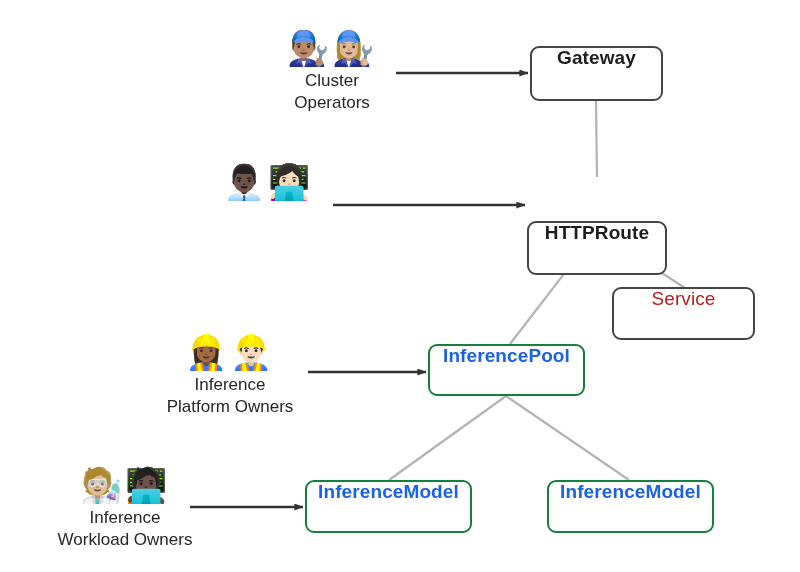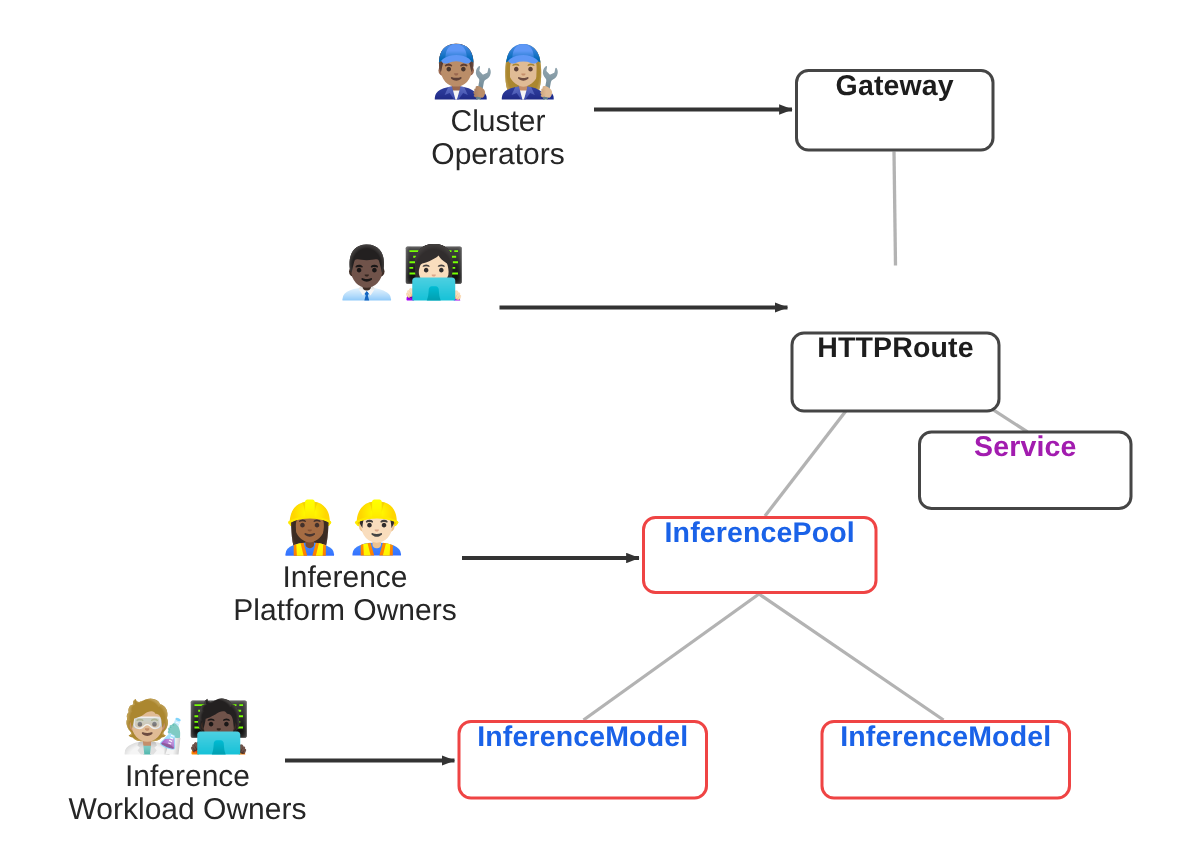--- a/index.html
+++ b/index.html
@@ -30,55 +30,55 @@
     align-items: flex-start;
     justify-content: center;
     background: #ffffff;
     border-radius: 9px;
     text-align: center;
   }
   .node.dark {
     border: 2px solid #454545;
   }
   .node.blue {
-    border: 2px solid #ef4444;
+    border: 2px solid #15803d;
   }
   .node-label {
     font-size: 19px;
     font-weight: bold;
     letter-spacing: 0.1px;
     line-height: 1.1;
   }
   .node.dark .node-label {
     color: #1d1d1d;
   }
   .node.blue .node-label {
     color: #1a62e8;
   }
   .node.plain .node-label {
-    font-weight: bold;
-    color: #a21caf;
+    font-weight: normal;
+    color: #b91c1c;
   }
   .actor {
     position: absolute;
     display: flex;
     flex-direction: column;
     align-items: center;
     width: 220px;
     text-align: center;
   }
   .actor-emoji {
     font-size: 34px;
     line-height: 40px;
     letter-spacing: 2px;
     white-space: nowrap;
     font-family: "DejaVu Sans", sans-serif;
   }
   .actor-name {
-    font-size: 20px;
+    font-size: 17px;
     color: #262626;
     line-height: 22px;
     margin-top: 2px;
     white-space: pre-line;
   }
 </style>
 </head>
 <body>
 
 <div id="canvas">

